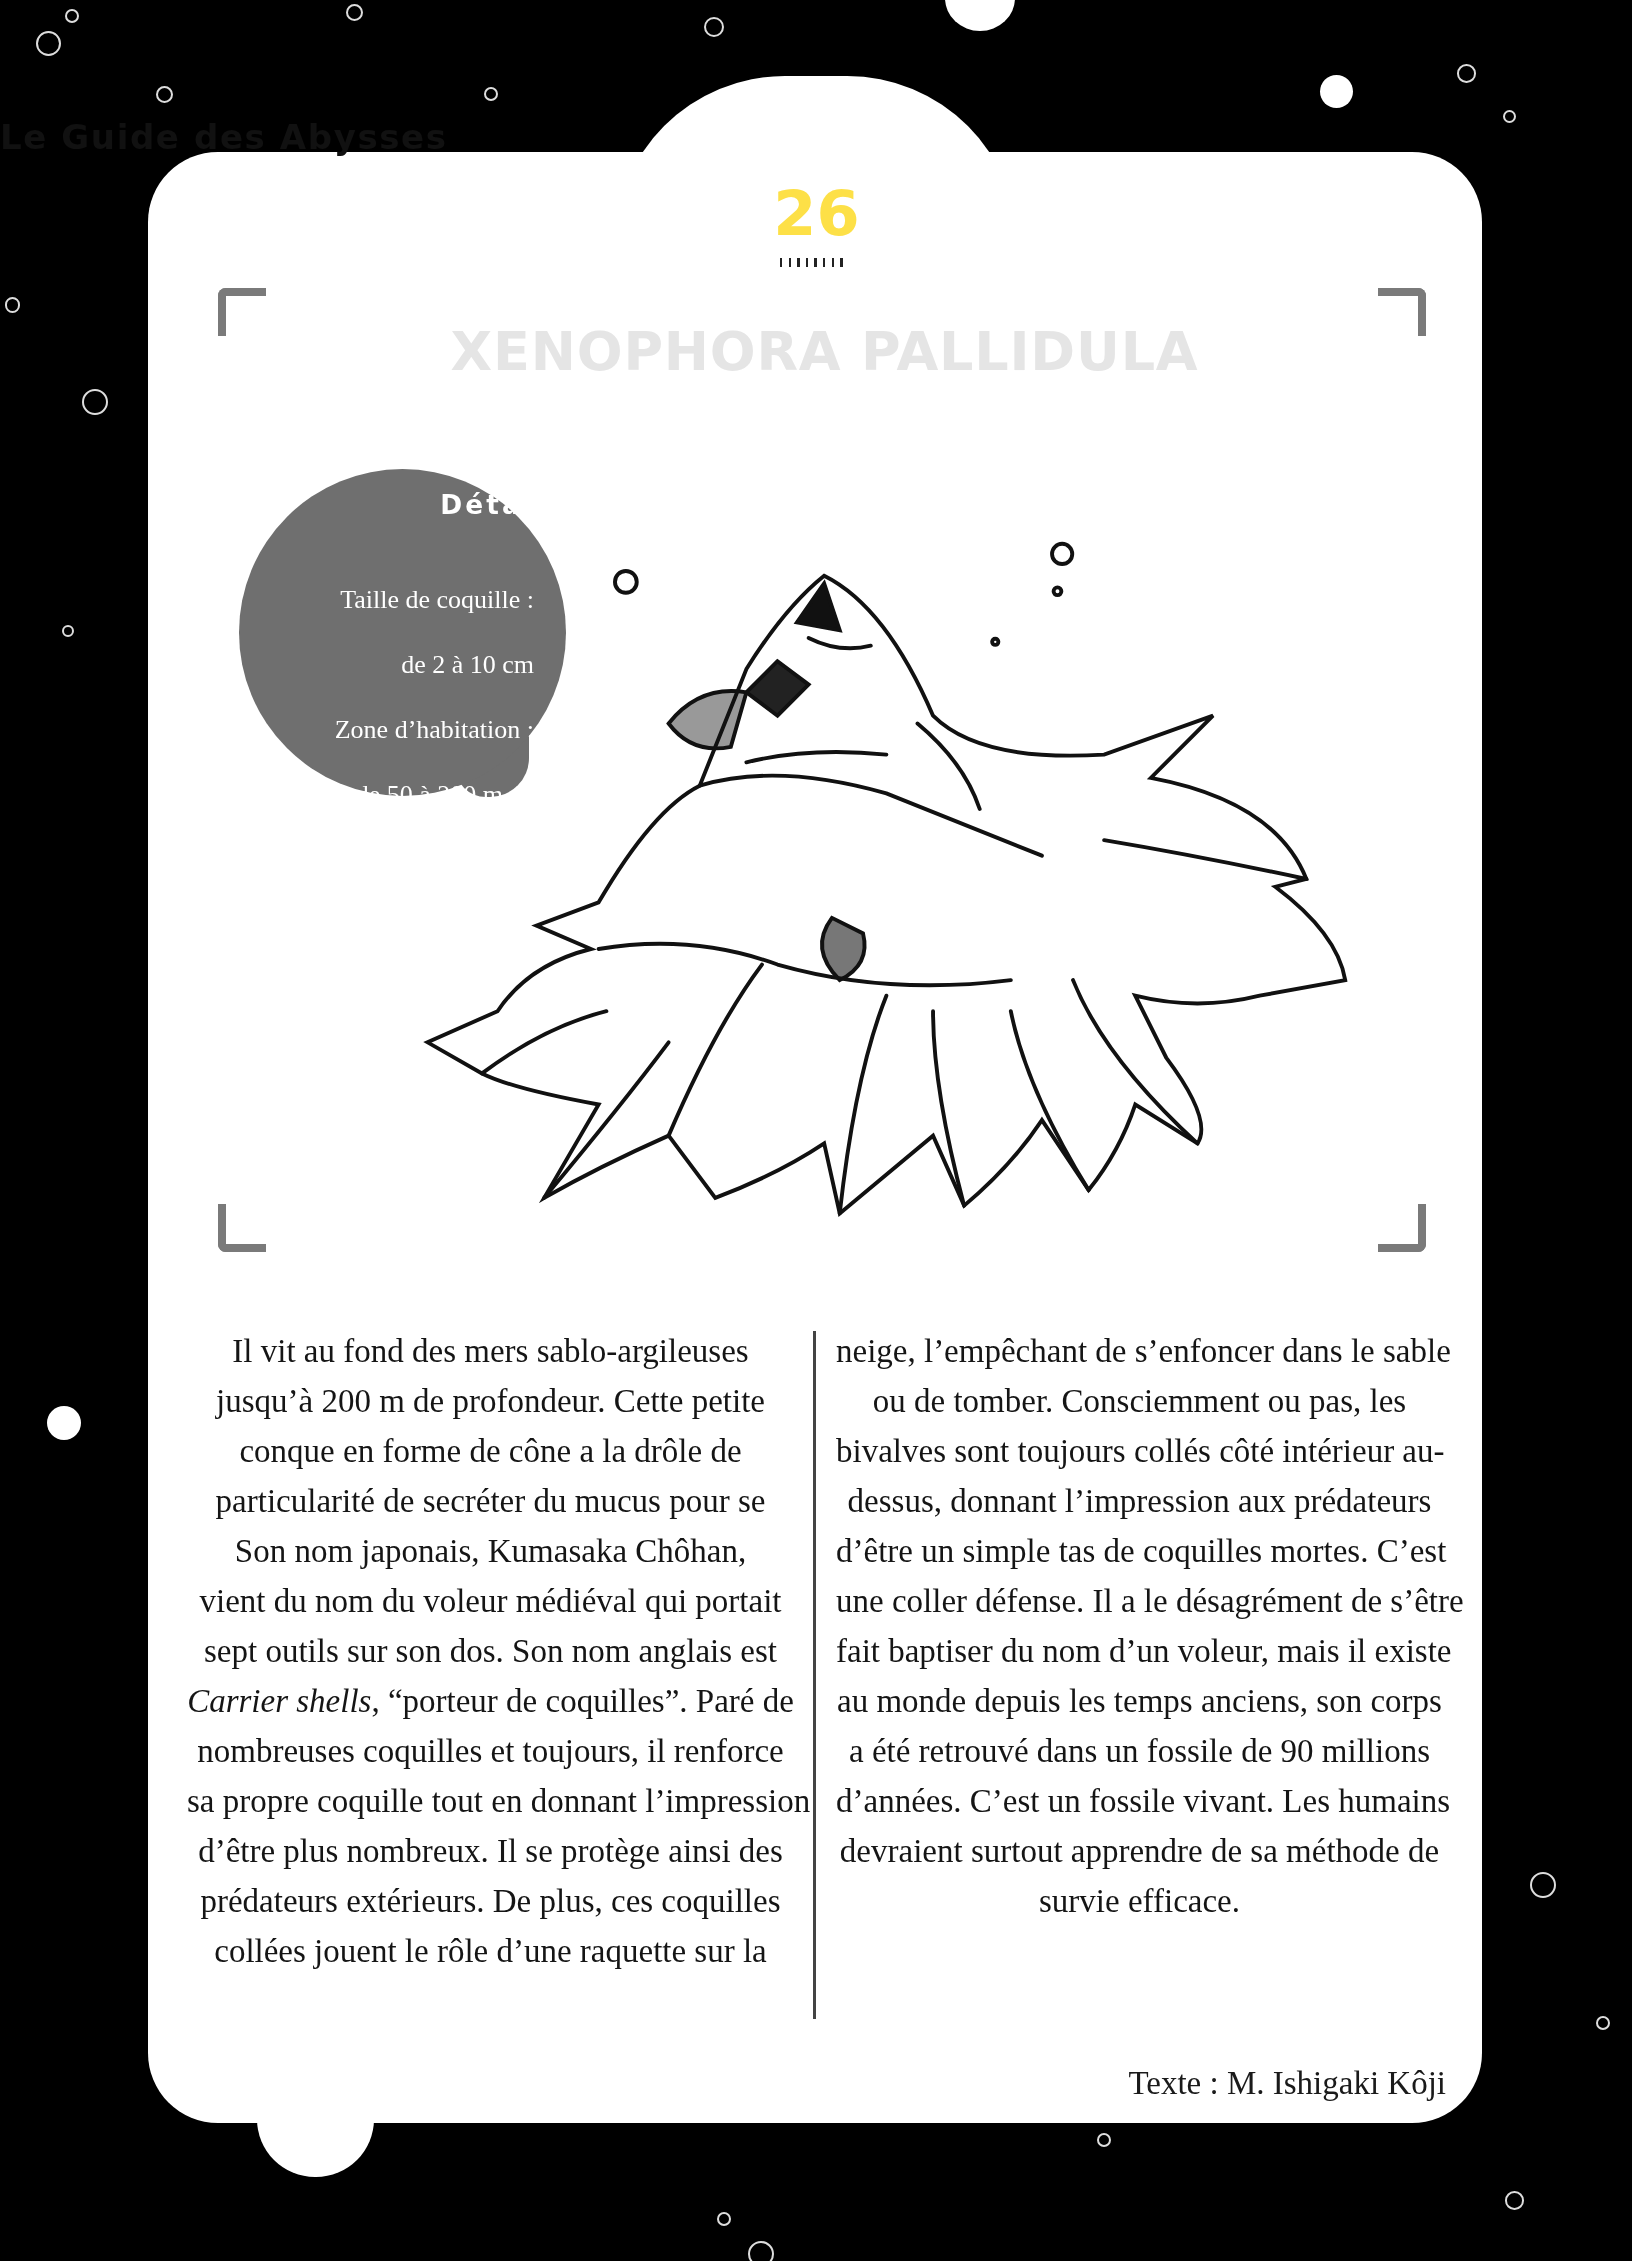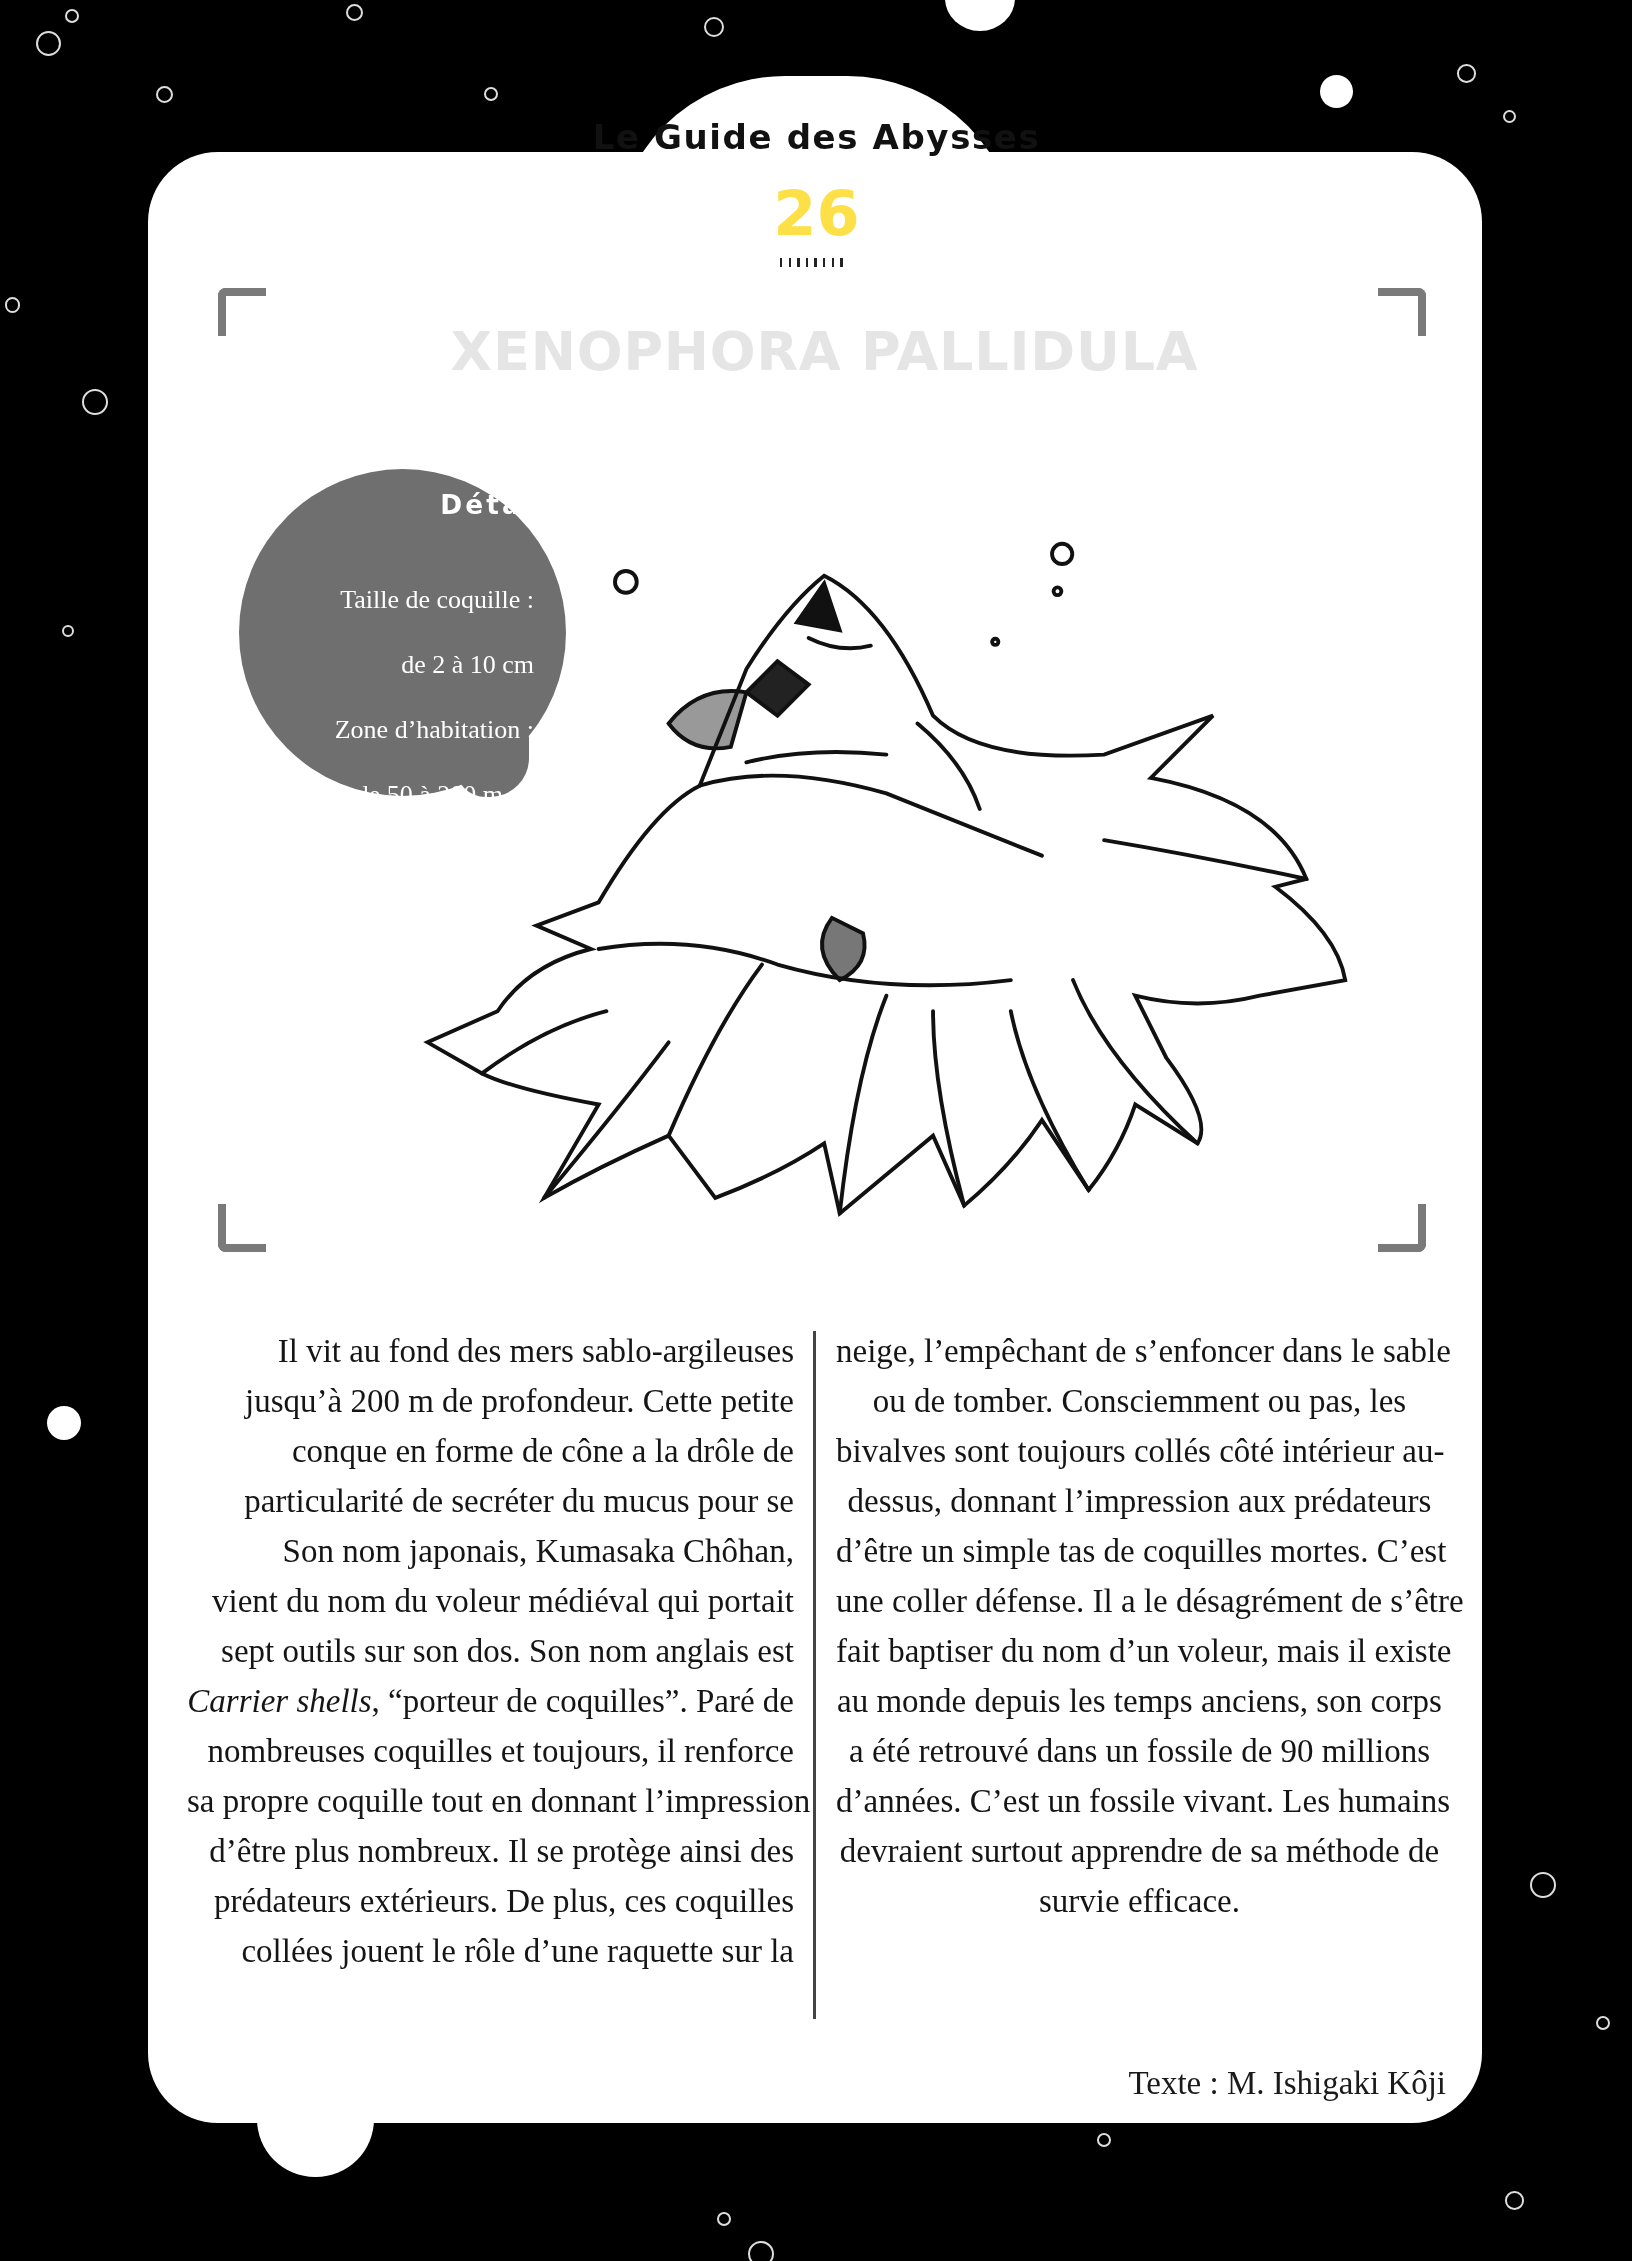--- a/index.html
+++ b/index.html
@@ -17,21 +17,21 @@
   }
   .card-tab {
     position: absolute; left: 614px; top: 76px; width: 404px; height: 171px;
     background: #fff; border-radius: 202px 202px 0 0;
   }
   .drip {
     position: absolute; left: 257px; top: 2099px; width: 117px; height: 78px;
     background: #fff; border-radius: 0 0 58px 58px;
   }
   .series {
-    position: absolute; left: 0; width: 1633px; top: 117px; text-align: center;
+    position: absolute; left: 0; width: 1633px; top: 117px; text-align: left;
     font-family: "DejaVu Sans", sans-serif; font-weight: bold; font-size: 34px;
     letter-spacing: 1.6px; color: #111;
   }
   .series span { display: inline-block; }
   .issue {
     position: absolute; left: 0; width: 1633px; top: 177px; text-align: center;
     font-family: "DejaVu Sans", sans-serif; font-weight: bold; font-size: 62px; color: #fde047;
   }
   .ticks {
     position: absolute; left: 780px; top: 258px; width: 67px; height: 9.3px;
@@ -66,21 +66,21 @@
   }
   .details-body div { white-space: nowrap; margin-top: 28px; }
 
   .illustration { position: absolute; left: 342px; top: 529px; width: 1011px; height: 700px; }
 
   .col {
     position: absolute; top: 1326px; width: 607px; text-align: center;
     font-size: 33px; line-height: 50px; color: #151515;
   }
   .col div { white-space: nowrap; }
-  .col.left { left: 187px; text-align: right; }
+  .col.left { left: 187px; }
   .col.right { left: 836px; }
   .divider { position: absolute; left: 813px; top: 1331px; width: 3.1px; height: 688px; background: #444; }
   .credit {
     position: absolute; right: 187px; top: 2065px; font-size: 33px; color: #1a1a1a; text-align: center;
   }
 </style>
 </head>
 <body>
 
 <div class="bubble ring" style="left:36px;top:31px;width:25px;height:25px;"></div>

